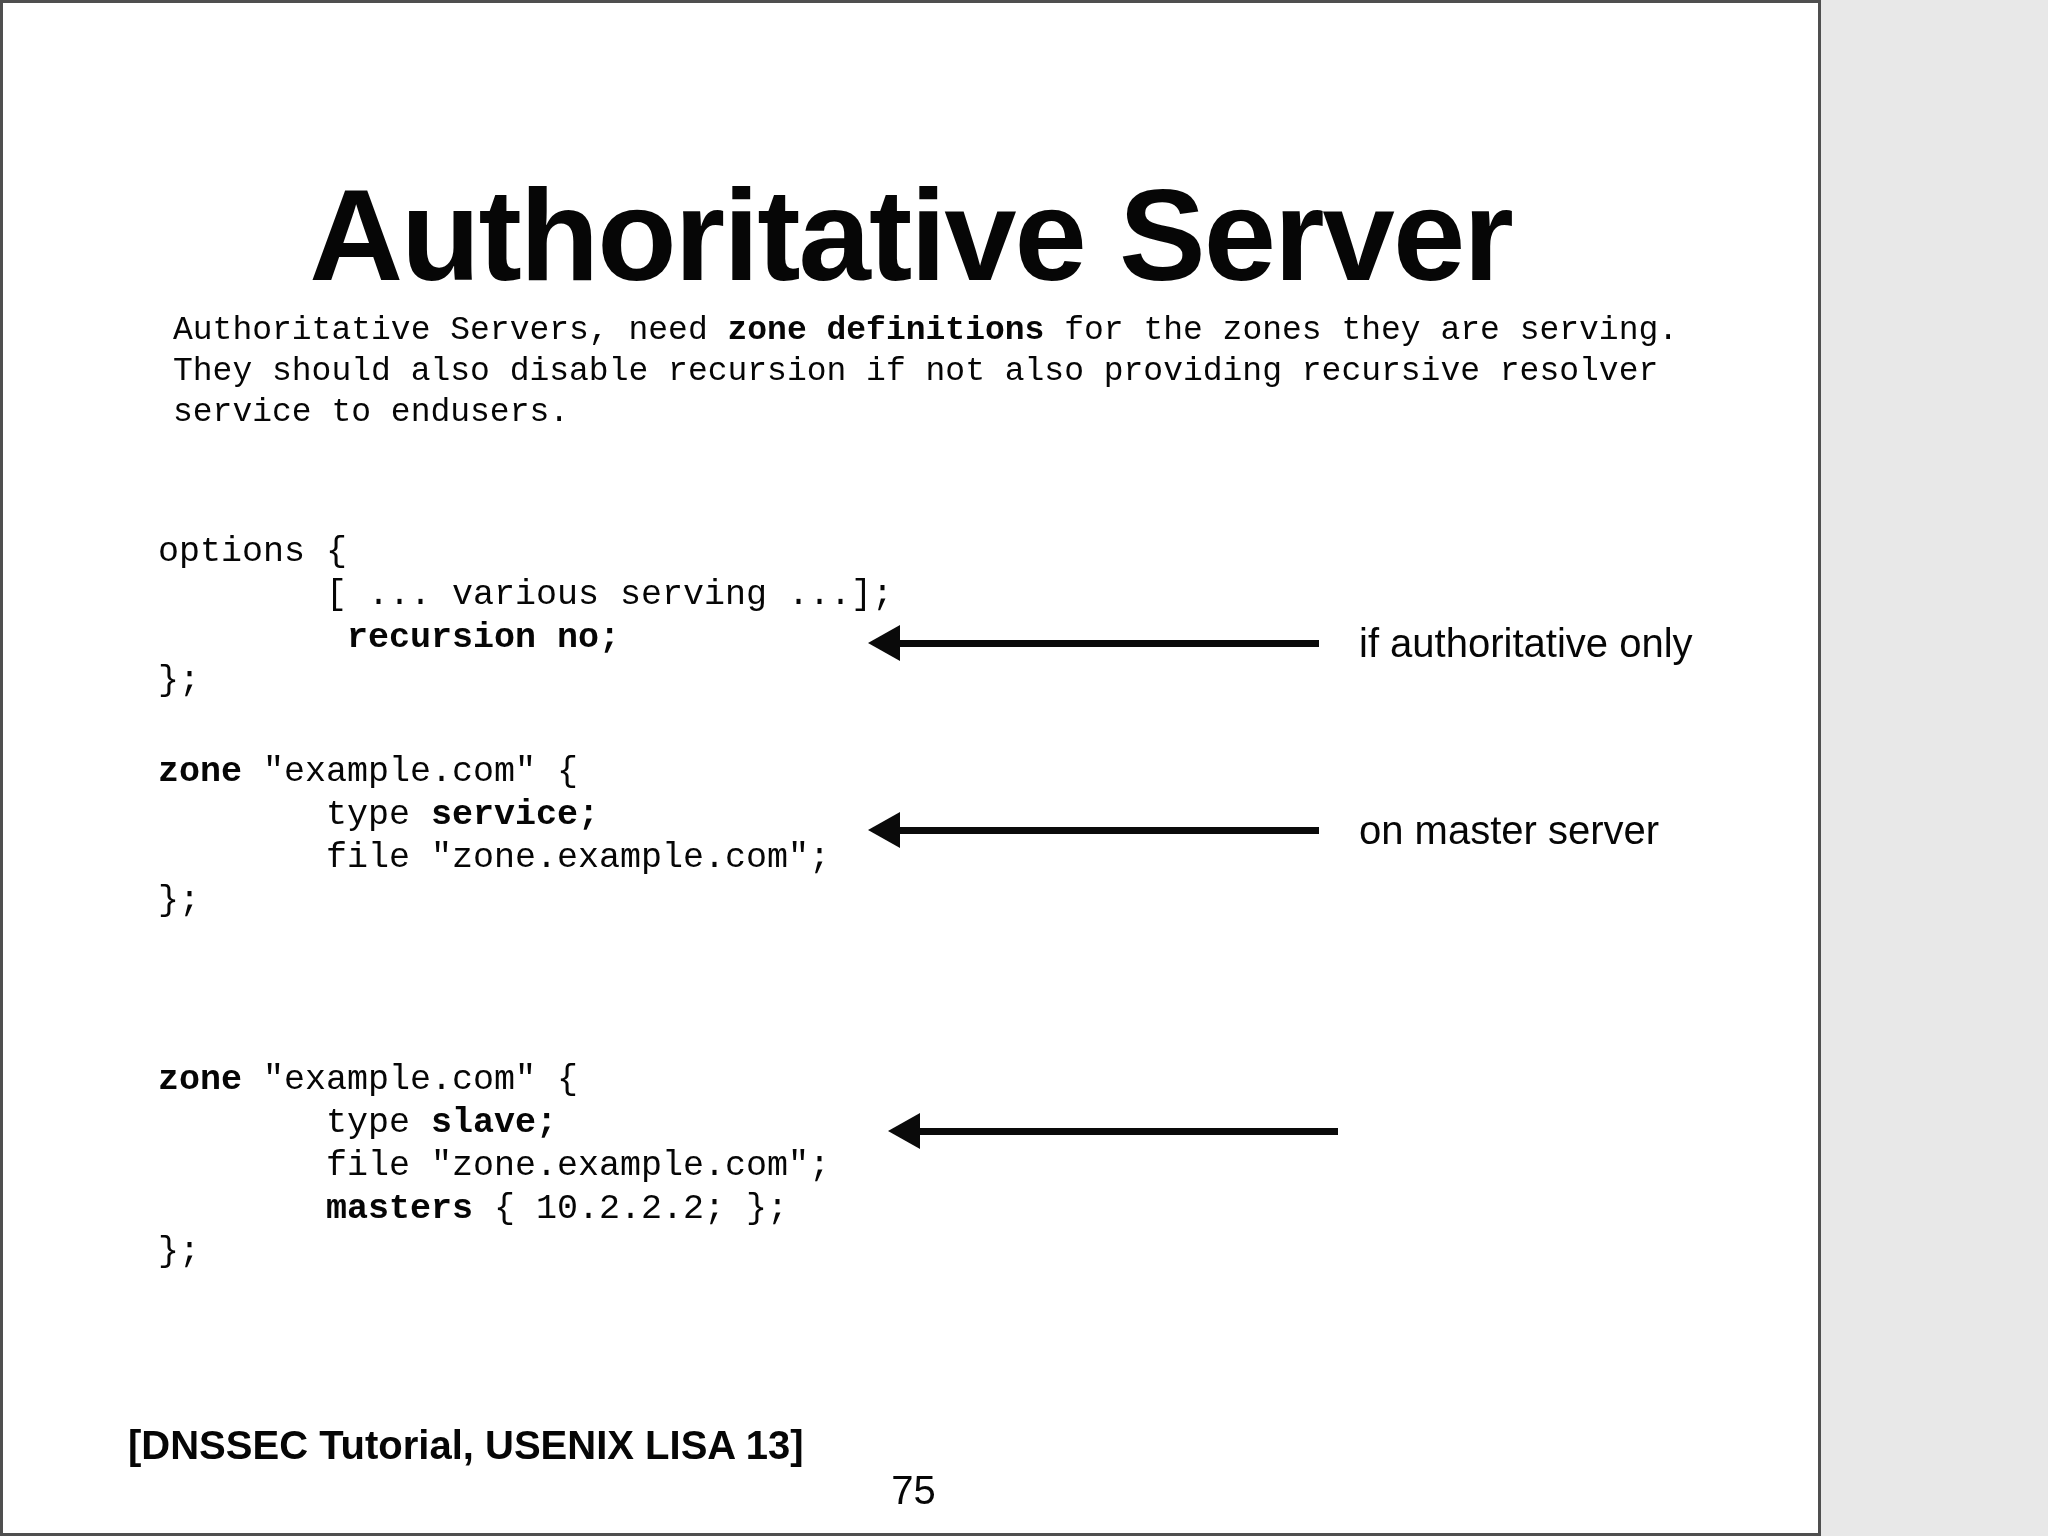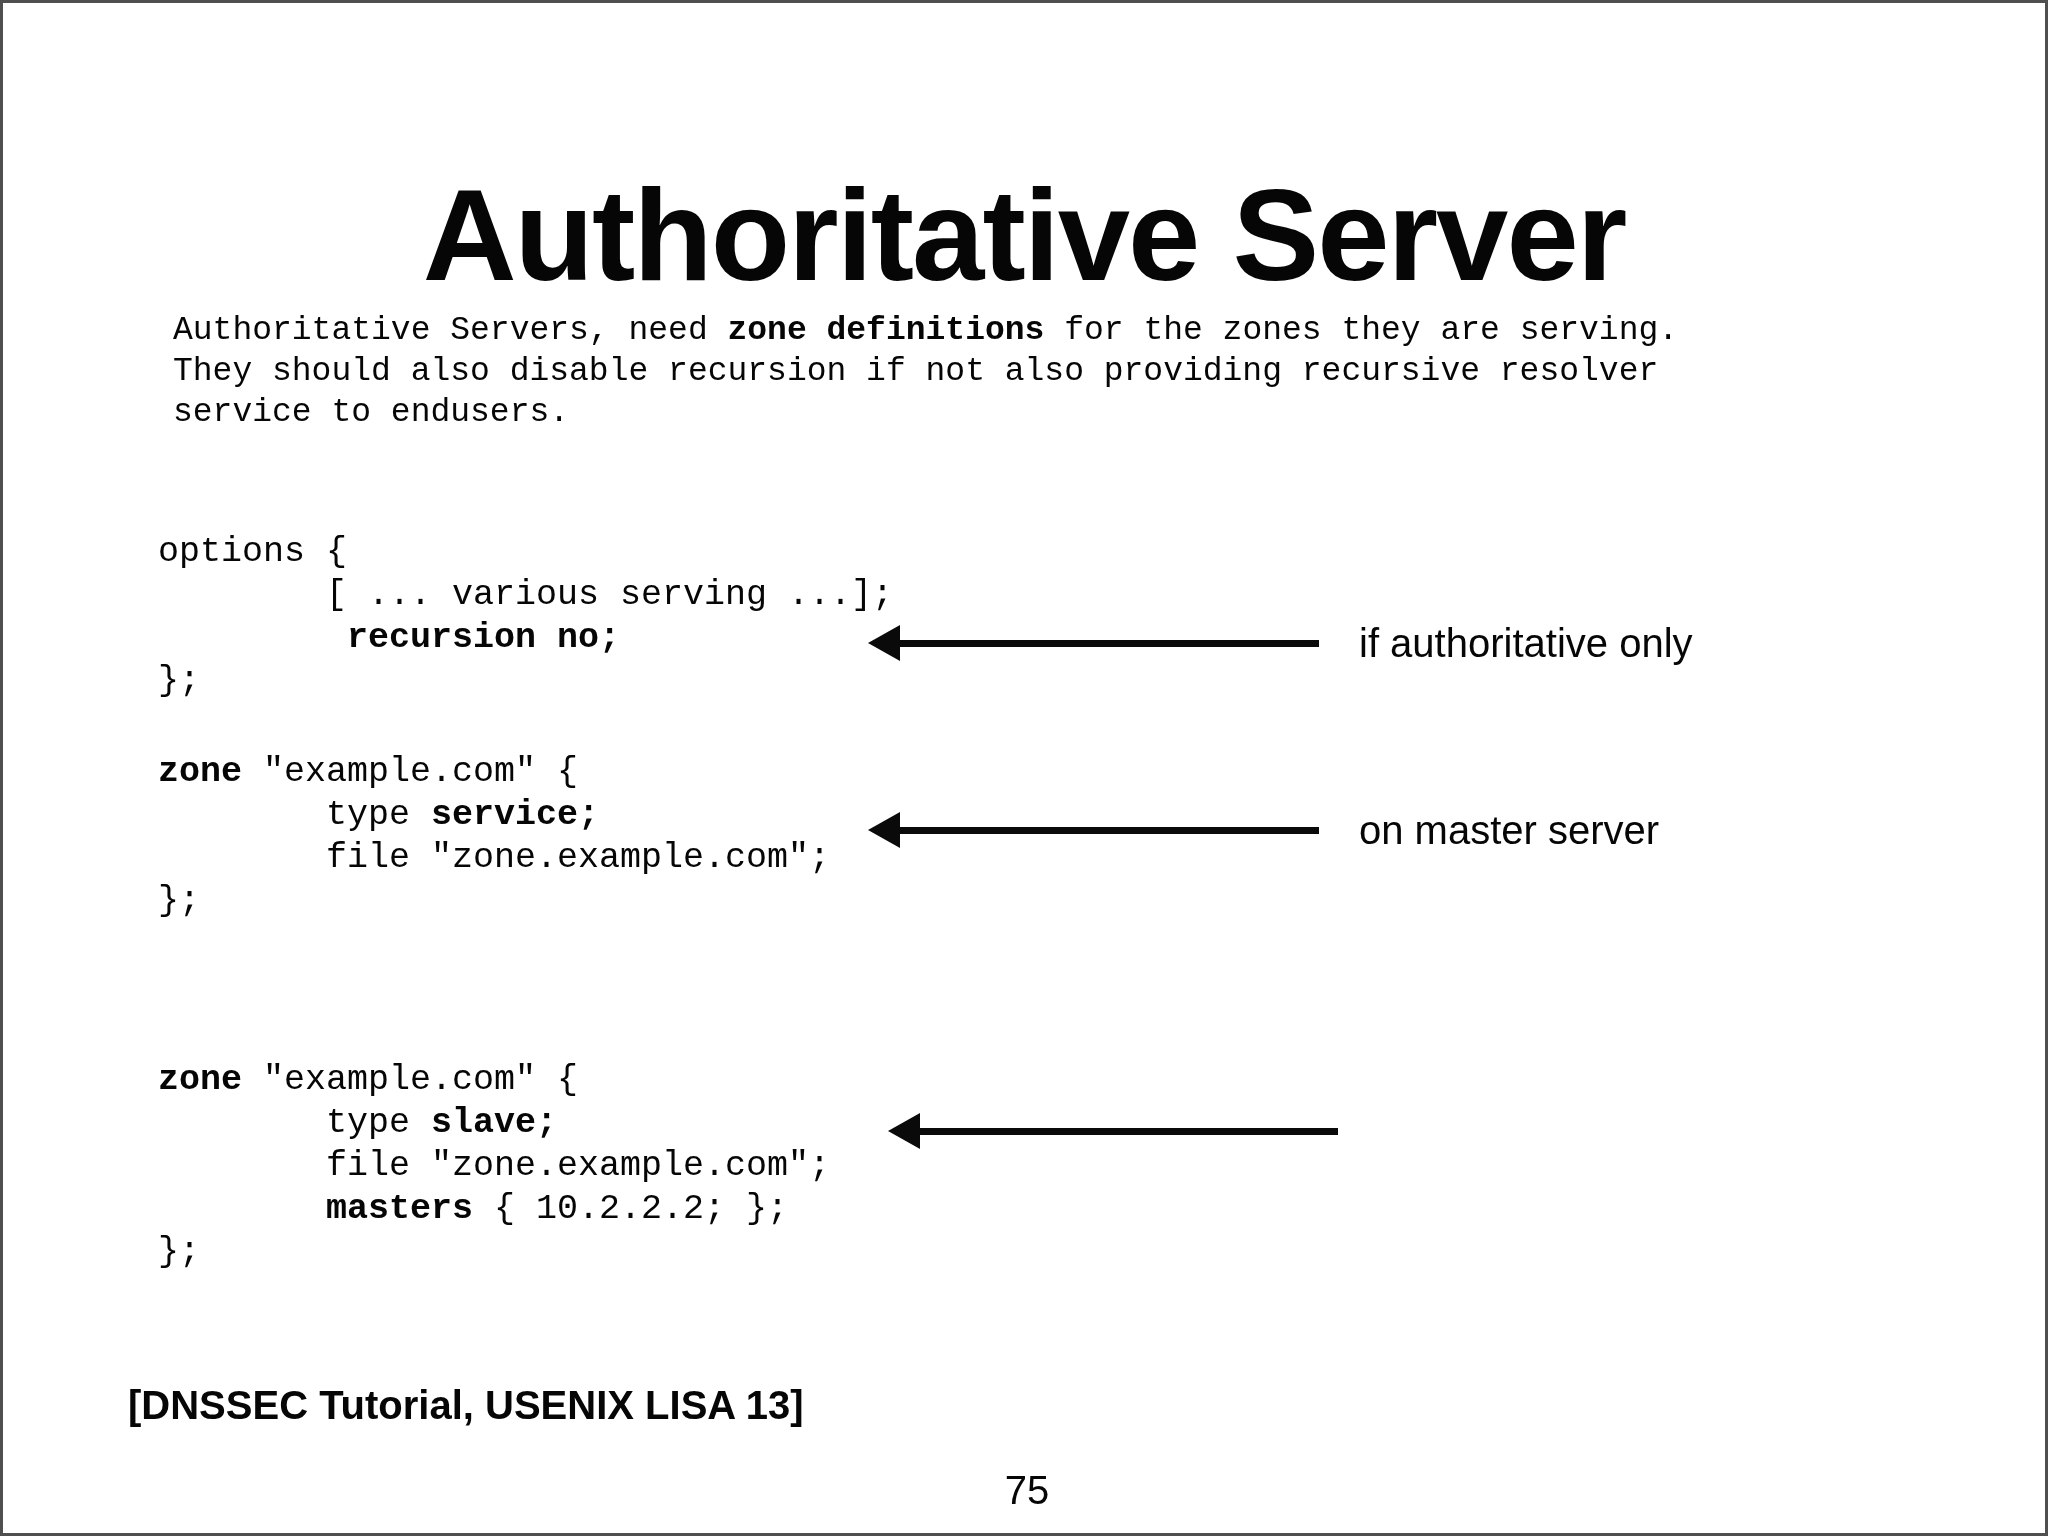--- a/index.html
+++ b/index.html
@@ -2,21 +2,21 @@
 <html><head>
 <meta charset="utf-8">
 <style>
   html, body {
     margin: 0;
     padding: 0;
     background: #e8e8e8;
   }
   .slide {
     position: relative;
-    width: 2048px;
+    width: 1821px;
     height: 1536px;
     background: #ffffff;
     border: 3px solid #4f4f4f;
     box-sizing: border-box;
     overflow: hidden;
     color: #060606;
     font-family: "Liberation Sans", sans-serif;
   }
   .slide-title {
     position: absolute;
@@ -87,21 +87,21 @@
     line-height: 48px;
     white-space: nowrap;
   }
   .note-1 { left: 1356px; top: 616px; }
   .note-2 { left: 1356px; top: 803px; }
   .note-3 { left: 1402px; top: 1104px; }
 
   .source-citation {
     position: absolute;
     left: 125px;
-    top: 1378px;
+    top: 1418px;
     font-size: 40px;
     line-height: 48px;
     font-weight: bold;
     white-space: nowrap;
   }
   .page-number {
     position: absolute;
     left: 0;
     right: 0;
     top: 1463px;

